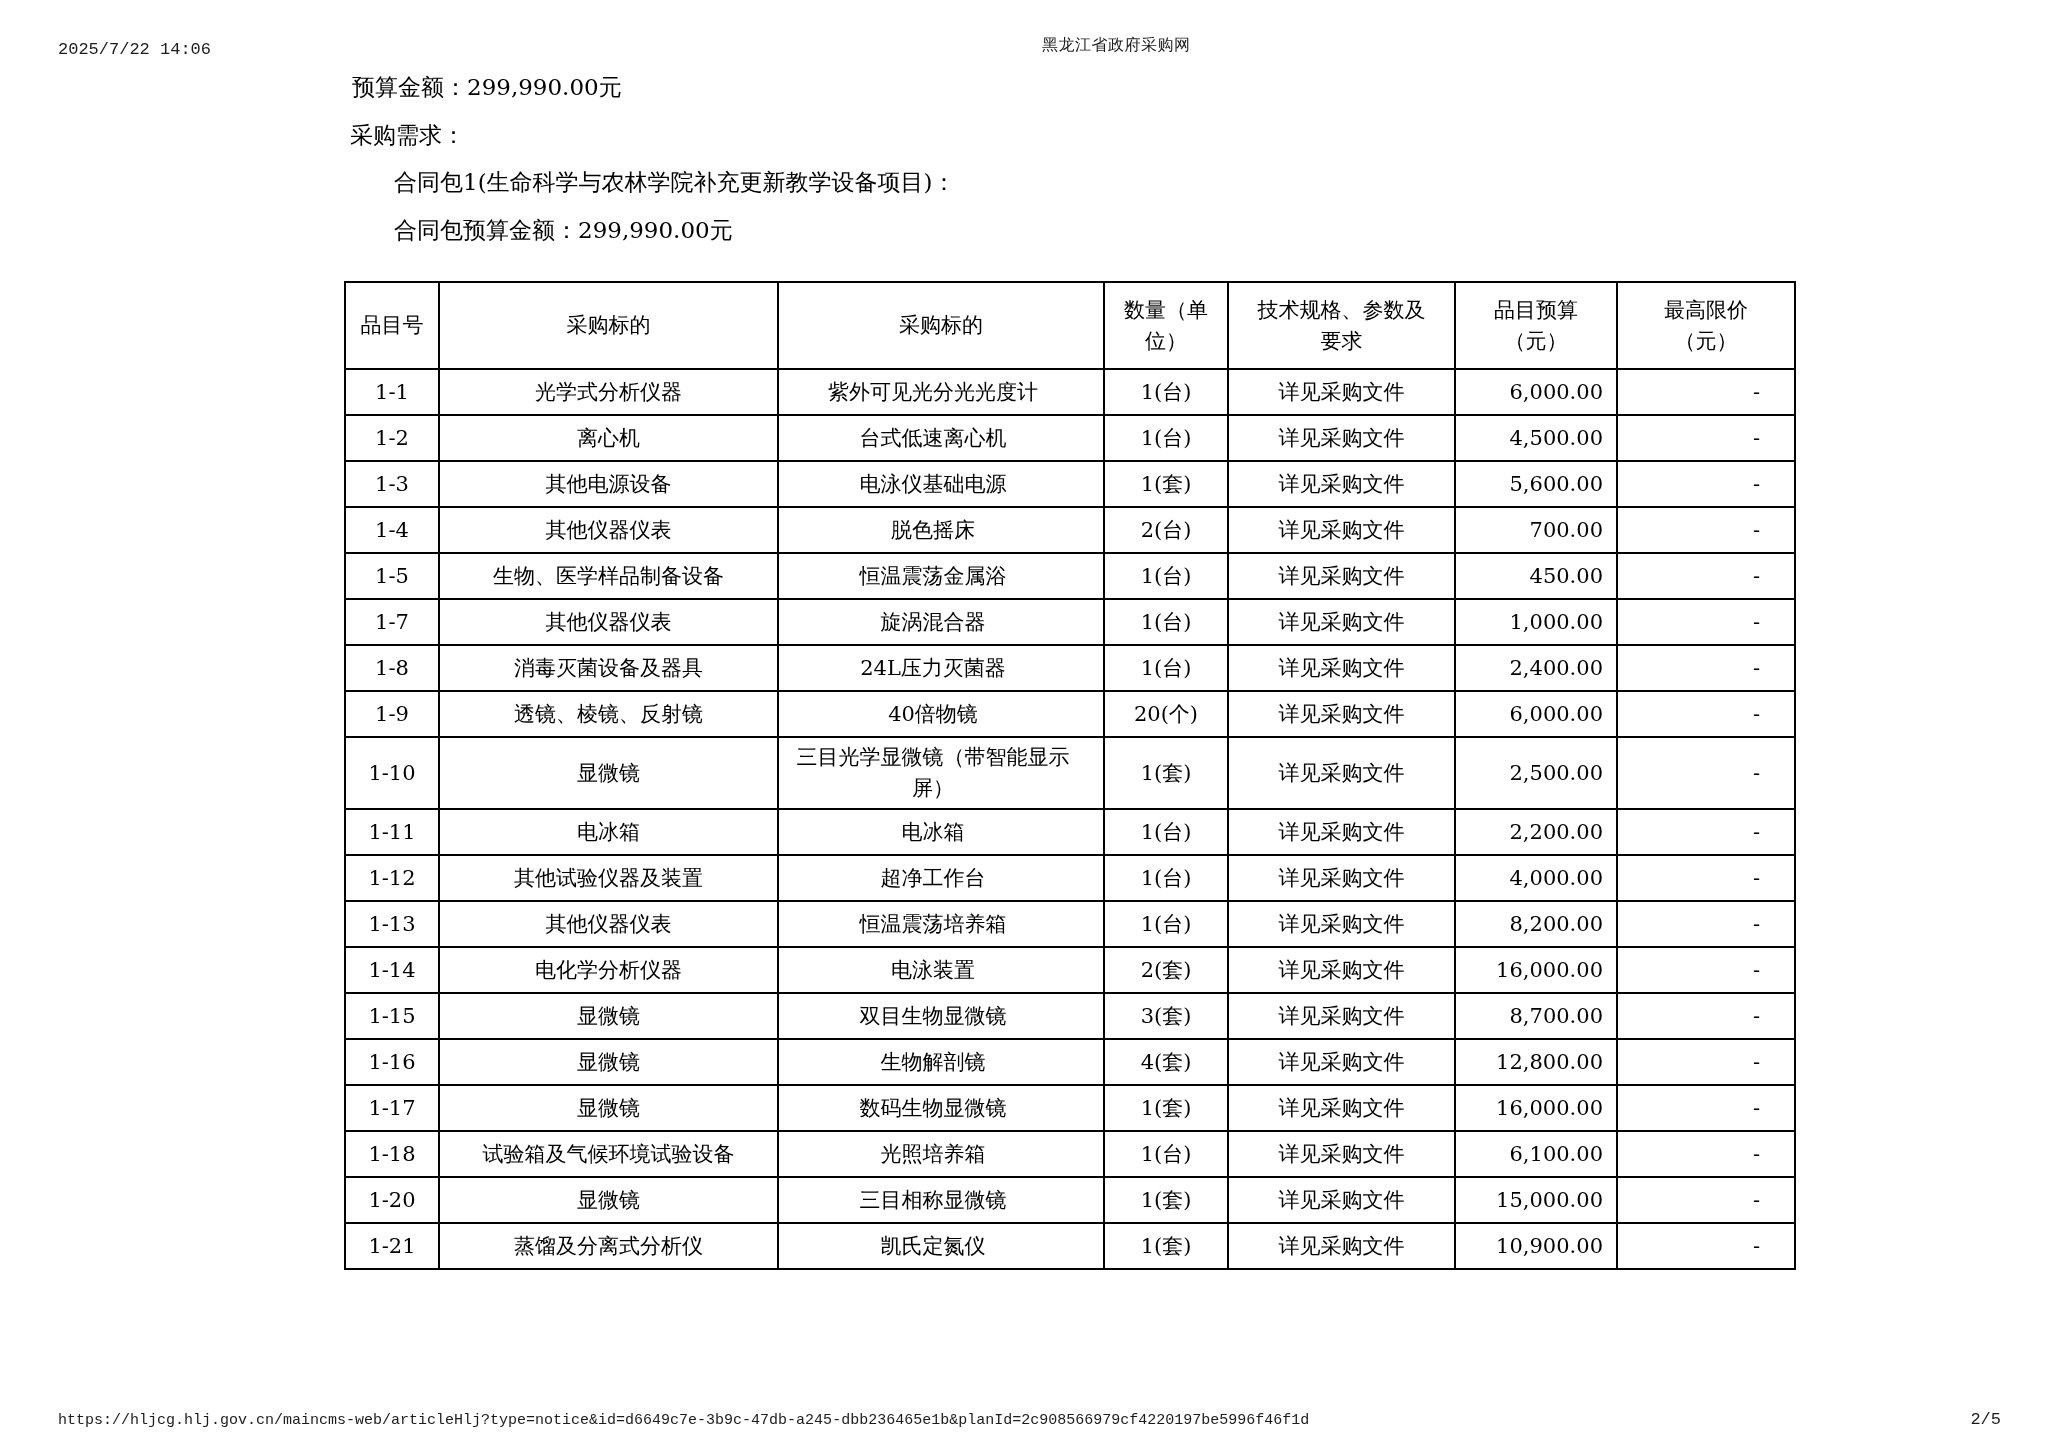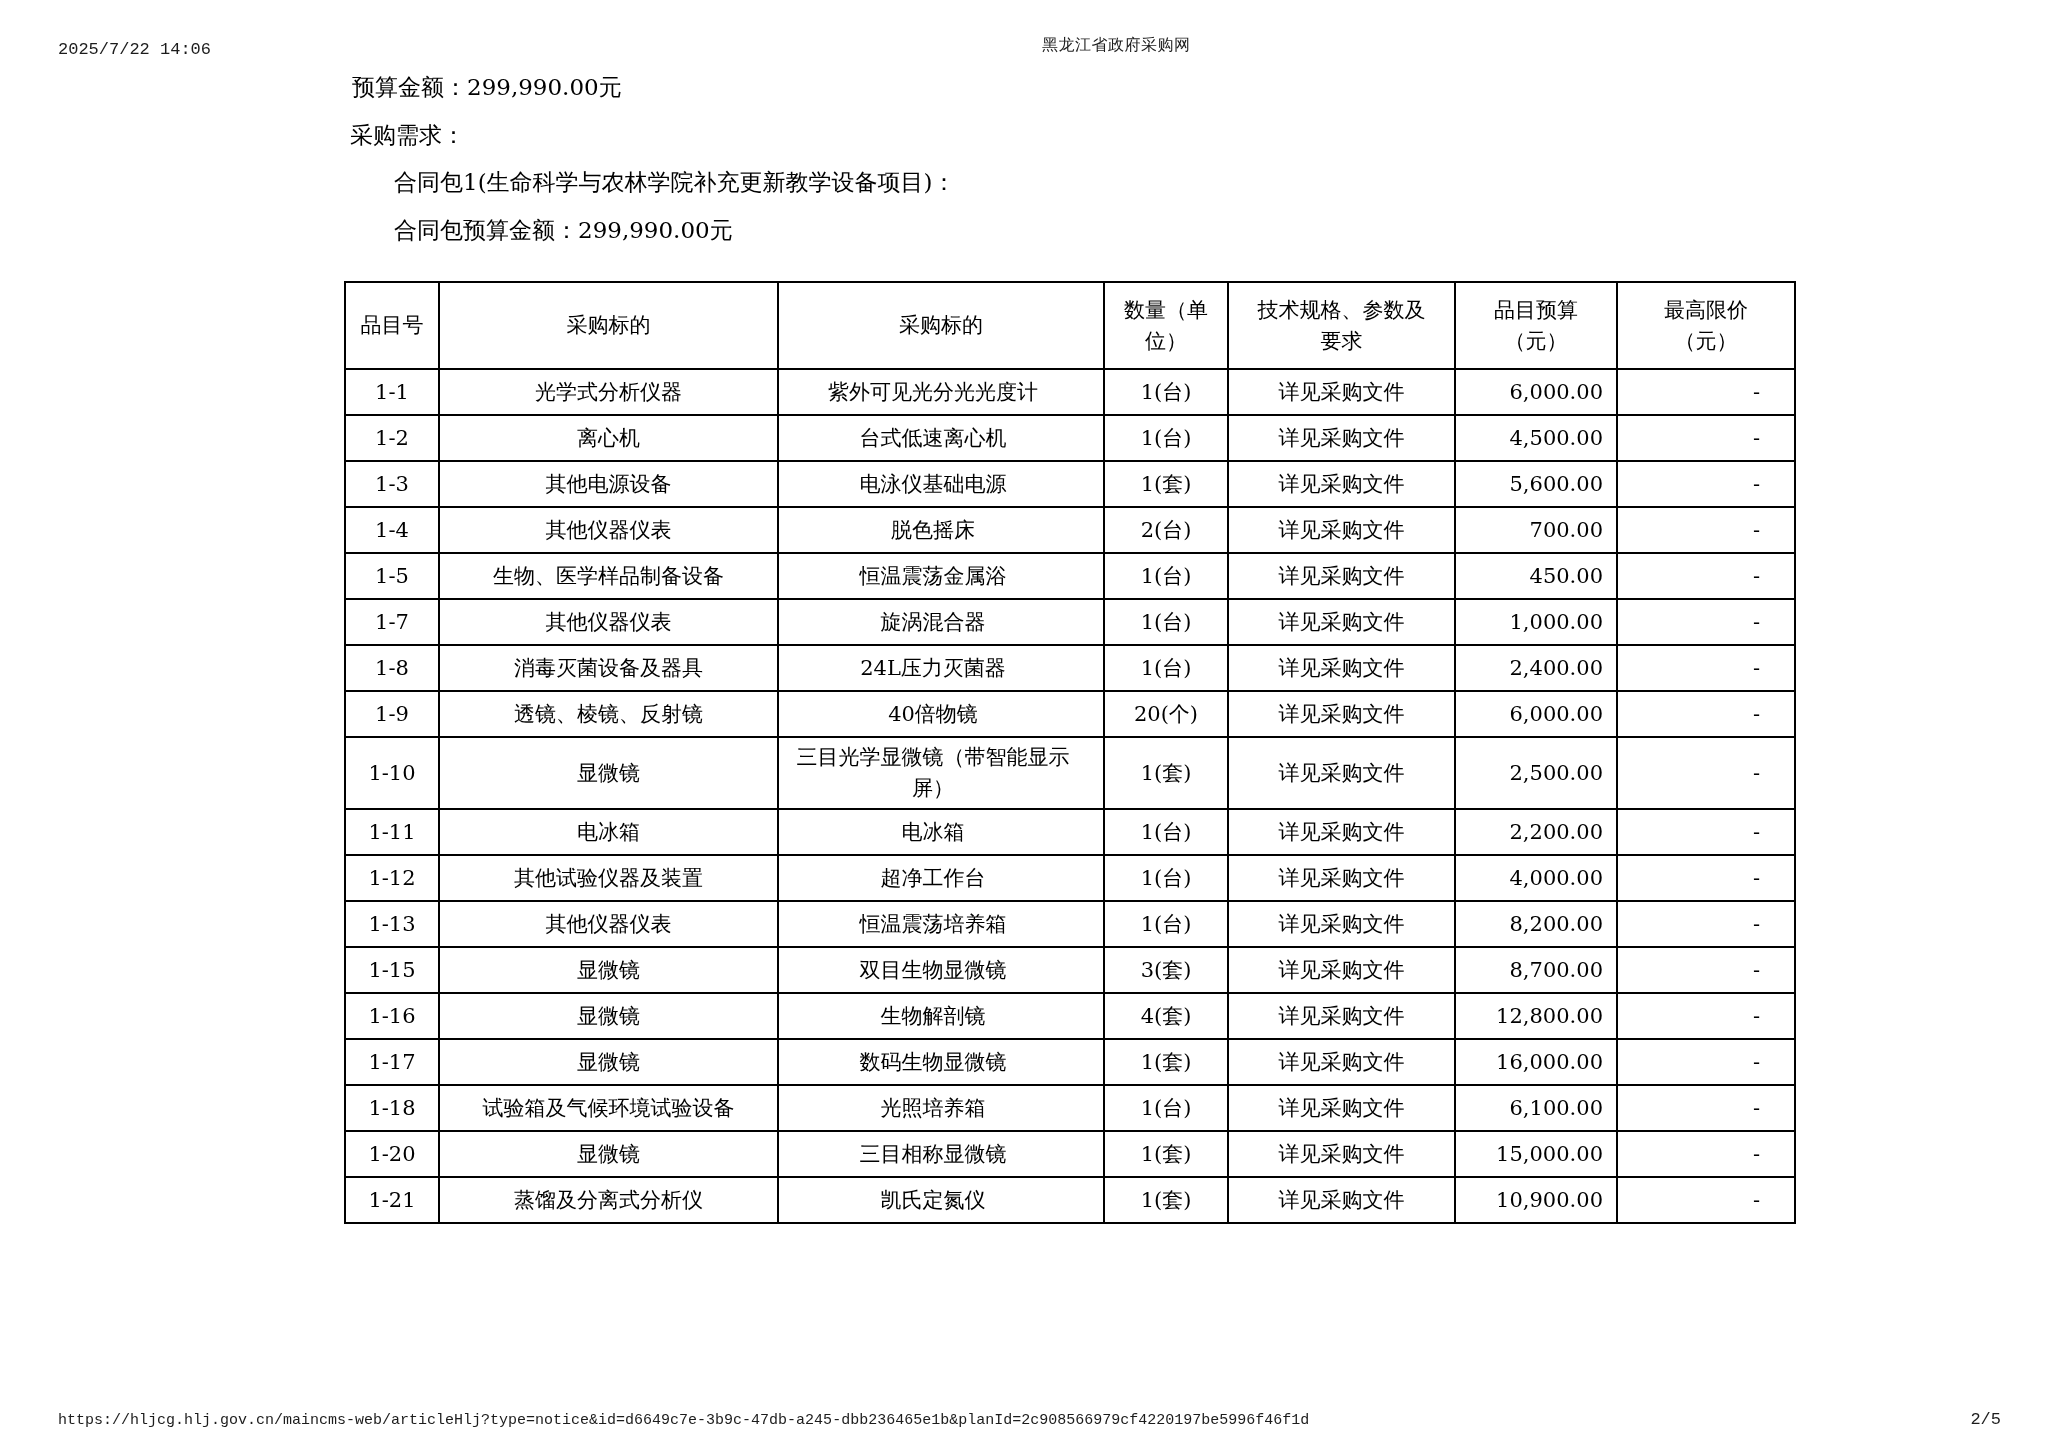--- a/index.html
+++ b/index.html
@@ -187,20 +187,29 @@
       <tr>
         <td class="cell-item-no">1-13</td>
         <td class="cell-name">其他仪器仪表</td>
         <td class="cell-target">恒温震荡培养箱</td>
         <td class="cell-qty">1(台)</td>
         <td class="cell-spec">详见采购文件</td>
         <td class="cell-budget">8,200.00</td>
         <td class="cell-price-limit">-</td>
       </tr>
       <tr>
+        <td class="cell-item-no">1-14</td>
+        <td class="cell-name">电化学分析仪器</td>
+        <td class="cell-target">电泳装置</td>
+        <td class="cell-qty">2(套)</td>
+        <td class="cell-spec">详见采购文件</td>
+        <td class="cell-budget">16,000.00</td>
+        <td class="cell-price-limit">-</td>
+      </tr>
+      <tr>
         <td class="cell-item-no">1-15</td>
         <td class="cell-name">显微镜</td>
         <td class="cell-target">双目生物显微镜</td>
         <td class="cell-qty">3(套)</td>
         <td class="cell-spec">详见采购文件</td>
         <td class="cell-budget">8,700.00</td>
         <td class="cell-price-limit">-</td>
       </tr>
       <tr>
         <td class="cell-item-no">1-16</td>

